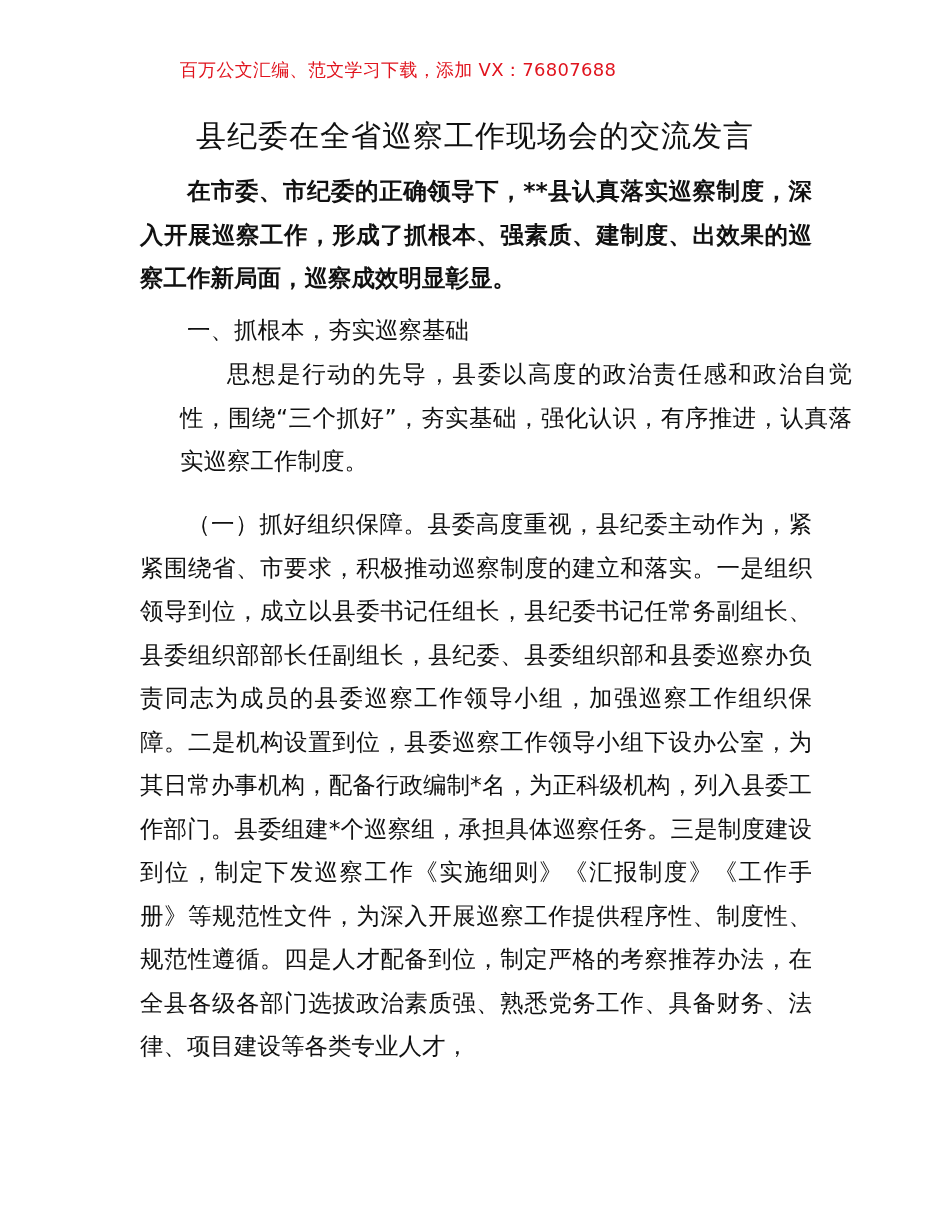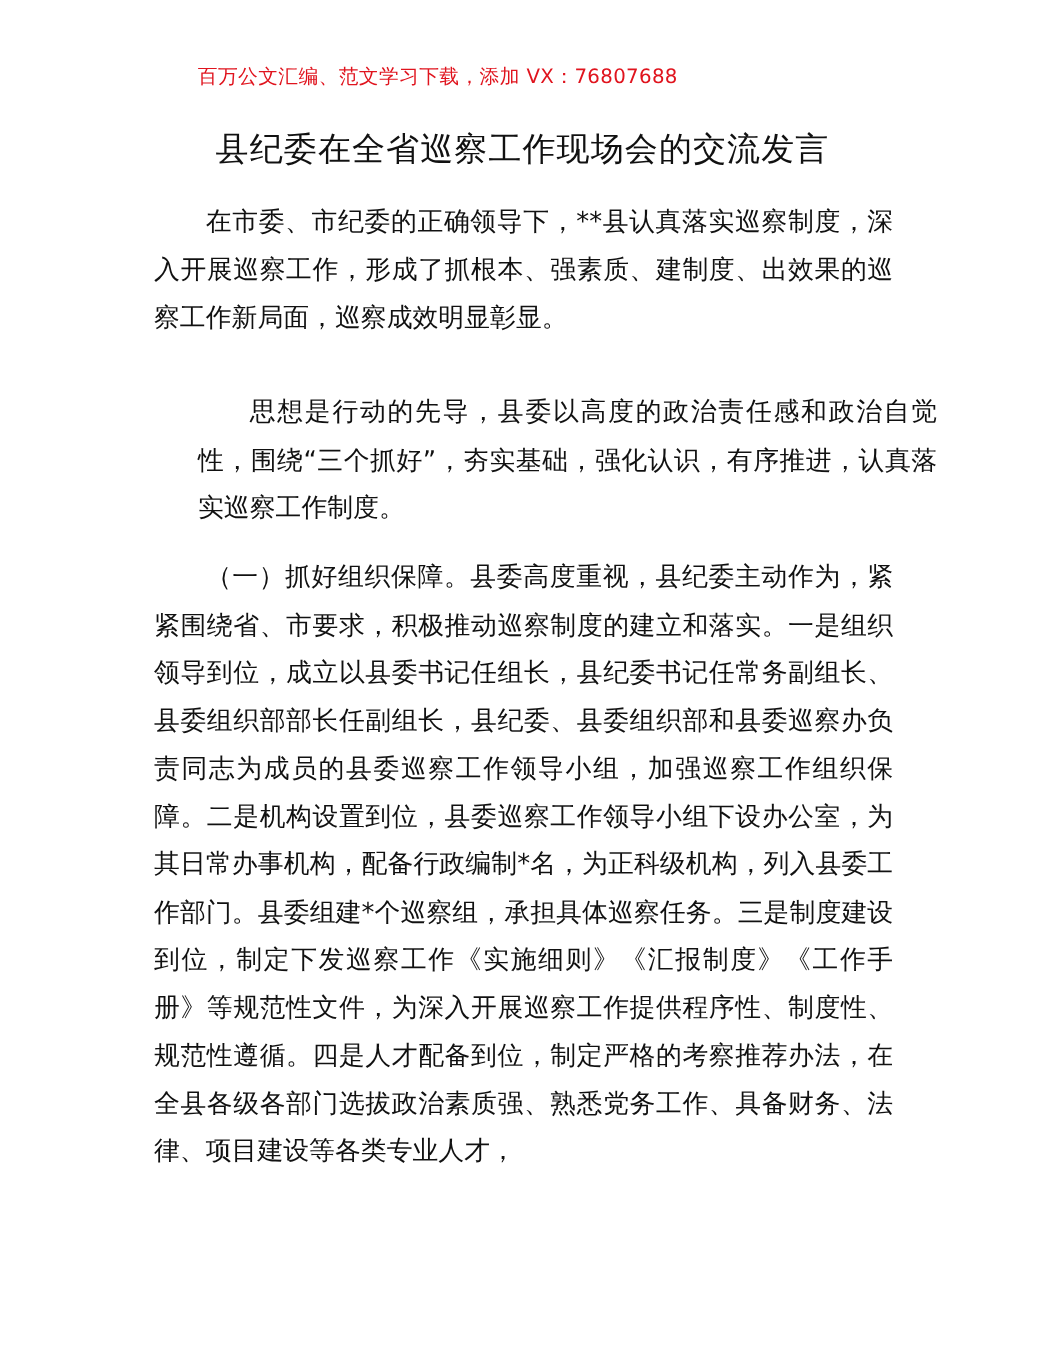--- a/index.html
+++ b/index.html
@@ -50,38 +50,41 @@
       width: 672px;
       font-size: 23.5px;
       line-height: 43.5px;
       text-align: justify;
       color: #111111;
     }
     .para {
       margin: 0;
       text-indent: 2em;
     }
-    #p1 { top: 180px; }
+    #p1 { top: 170px; font-weight: bold; }
     #h1 { top: 309px; }
     #p2 { top: 353px; margin-left: 40px; }
     #p3 { top: 503px; }
   </style>
 </head>
 <body>
 
 <div class="page">
 
   <div class="header-banner">百万公文汇编、范文学习下载，添加 VX：76807688</div>
 
   <div class="doc-title">县纪委在全省巡察工作现场会的交流发言</div>
 
   <div class="body-text" id="p1">
     <p class="para">在市委、市纪委的正确领导下，**县认真落实巡察制度，深入开展巡察工作，形成了抓根本、强素质、建制度、出效果的巡察工作新局面，巡察成效明显彰显。</p>
   </div>
 
+  <div class="body-text" id="h1">
+    <p class="para">一、抓根本，夯实巡察基础</p>
+  </div>
 
   <div class="body-text" id="p2">
     <p class="para">思想是行动的先导，县委以高度的政治责任感和政治自觉性，围绕“三个抓好”，夯实基础，强化认识，有序推进，认真落实巡察工作制度。</p>
   </div>
 
   <div class="body-text" id="p3">
     <p class="para">（一）抓好组织保障。县委高度重视，县纪委主动作为，紧紧围绕省、市要求，积极推动巡察制度的建立和落实。一是组织领导到位，成立以县委书记任组长，县纪委书记任常务副组长、县委组织部部长任副组长，县纪委、县委组织部和县委巡察办负责同志为成员的县委巡察工作领导小组，加强巡察工作组织保障。二是机构设置到位，县委巡察工作领导小组下设办公室，为其日常办事机构，配备行政编制*名，为正科级机构，列入县委工作部门。县委组建*个巡察组，承担具体巡察任务。三是制度建设到位，制定下发巡察工作《实施细则》《汇报制度》《工作手册》等规范性文件，为深入开展巡察工作提供程序性、制度性、规范性遵循。四是人才配备到位，制定严格的考察推荐办法，在全县各级各部门选拔政治素质强、熟悉党务工作、具备财务、法律、项目建设等各类专业人才，</p>
   </div>
 
 </div>

